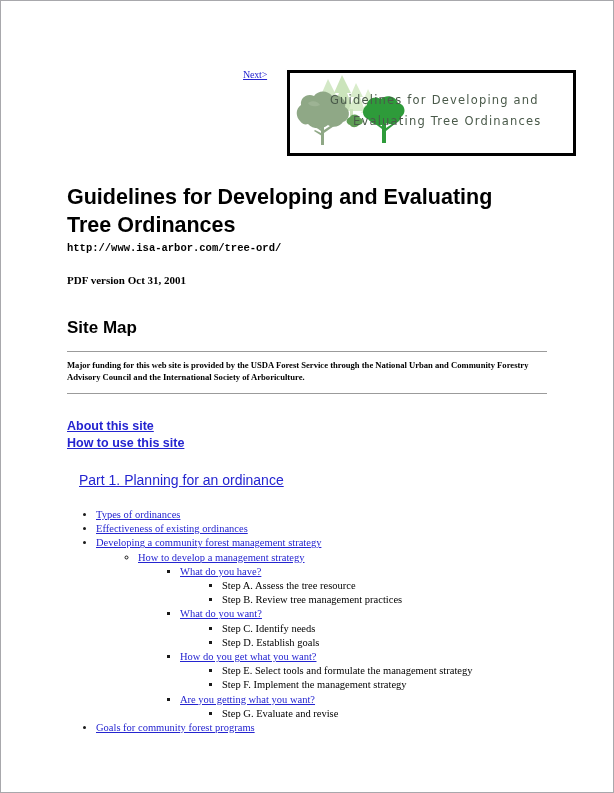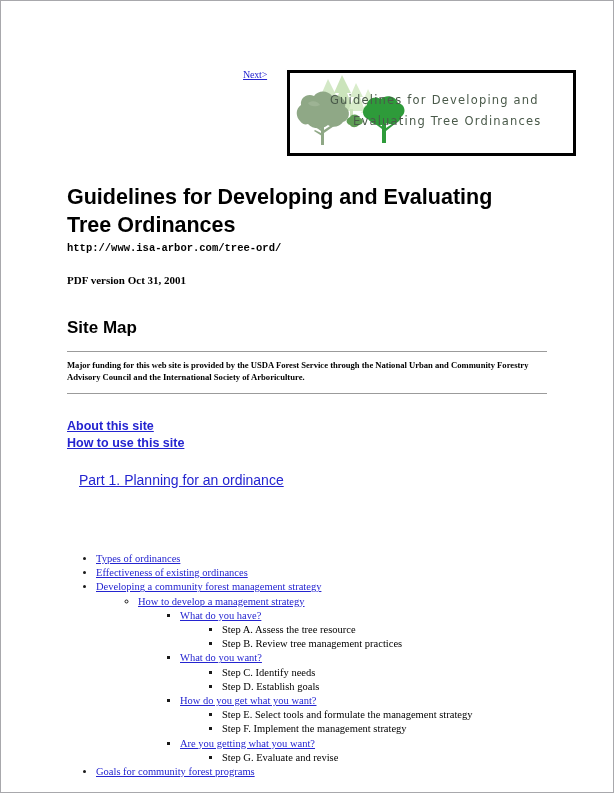--- a/index.html
+++ b/index.html
@@ -170,21 +170,20 @@
 
   
   .outline {
     position: absolute;
     left: 66px;
     top: 507px;
     width: 500px;
     font-family: "Liberation Serif", serif;
     font-size: 10.5px;
     color: #000000;
-    margin-top: 44px;
   }
   .outline ul {
     margin: 0;
     padding: 0 0 0 29px;
     list-style-position: outside;
   }
   .outline > ul { padding-left: 29px; }
   .outline li {
     line-height: 14.2px;
     margin: 0;

